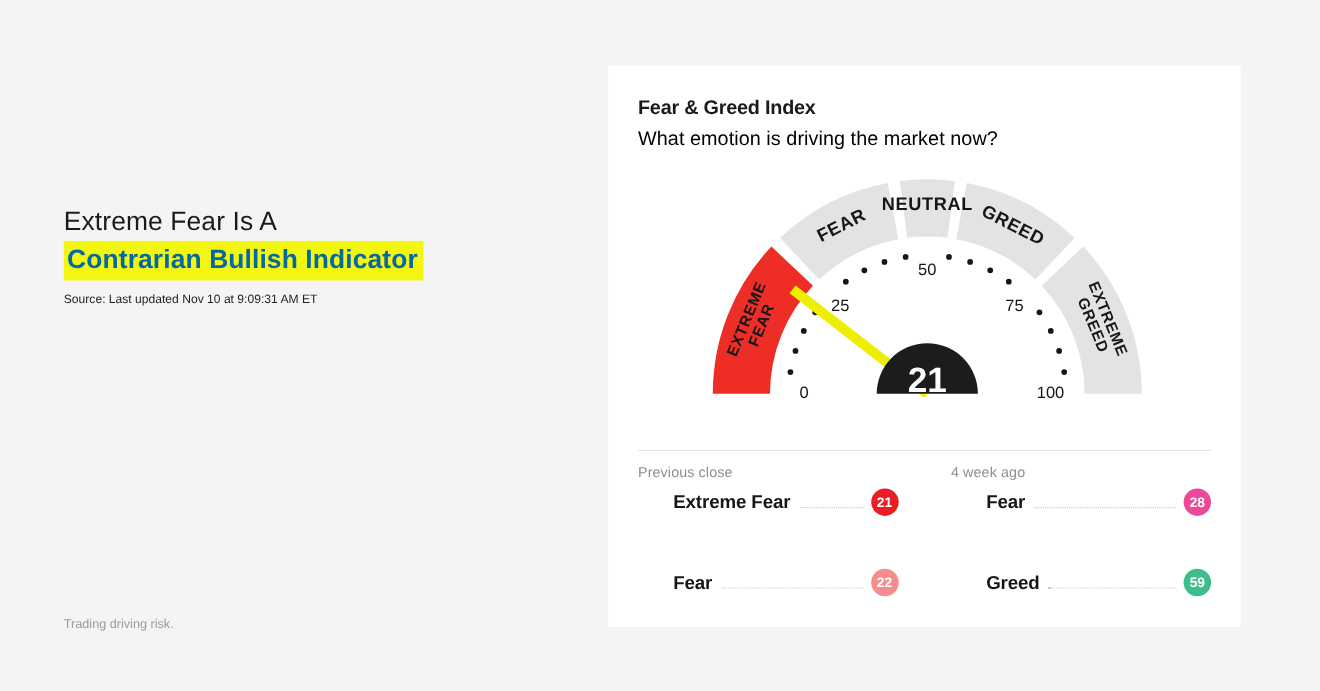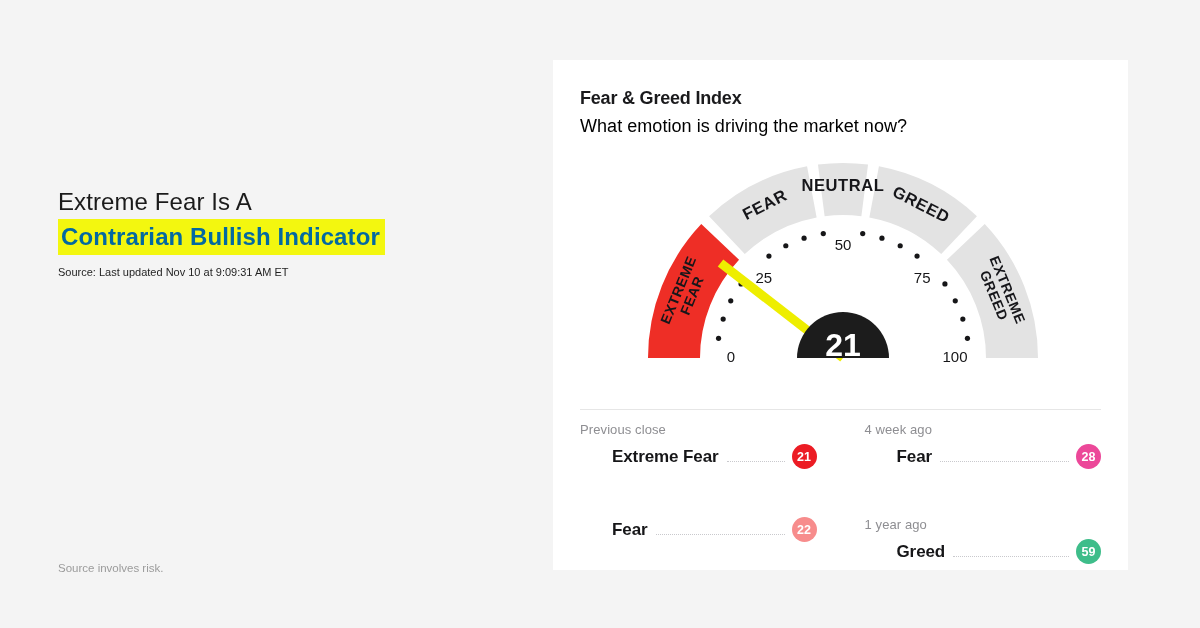--- a/index.html
+++ b/index.html
@@ -111,21 +111,21 @@
 
 <div id="left-panel">
 
   <div id="headline">
     <div class="hl-line1">Extreme Fear Is A</div>
     <div><span class="hl-line2">Contrarian Bullish Indicator</span></div>
   </div>
 
   <div id="source-line">Source: Last updated Nov 10 at 9:09:31 AM ET</div>
 
-  <div id="disclaimer">Source involves risk.</div>
+  <div id="disclaimer">Trading driving risk.</div>
 </div>
 
 <div id="card">
 
   <div id="card-header">
     <h1 id="card-title">Fear &amp; Greed Index</h1>
     <p id="card-subtitle">What emotion is driving the market now?</p>
   </div>
 
   <div id="gauge-wrap">
@@ -208,21 +208,20 @@
 
     <div class="stat-cell">
       <div class="stat-row">
         <span class="stat-label">Fear</span>
         <span class="stat-dots"></span>
         <span class="stat-badge" style="background: rgb(247, 140, 140);">22</span>
       </div>
     </div>
 
     <div class="stat-cell">
-      <div class="stat-period">1 year ago</div>
       <div class="stat-row">
         <span class="stat-label">Greed</span>
         <span class="stat-dots"></span>
         <span class="stat-badge" style="background: rgb(62, 189, 138); text-align: center;">59</span>
       </div>
     </div>
 
   </div>
 </div>
 

